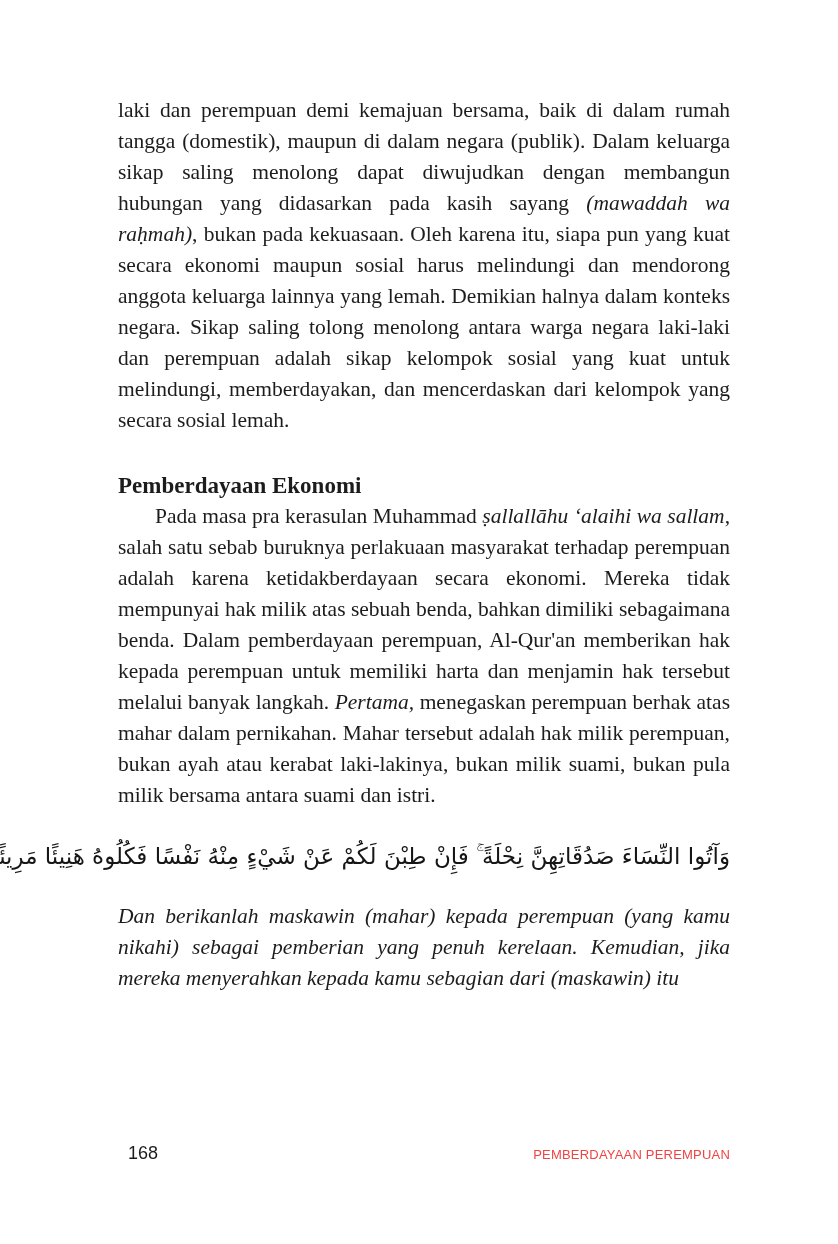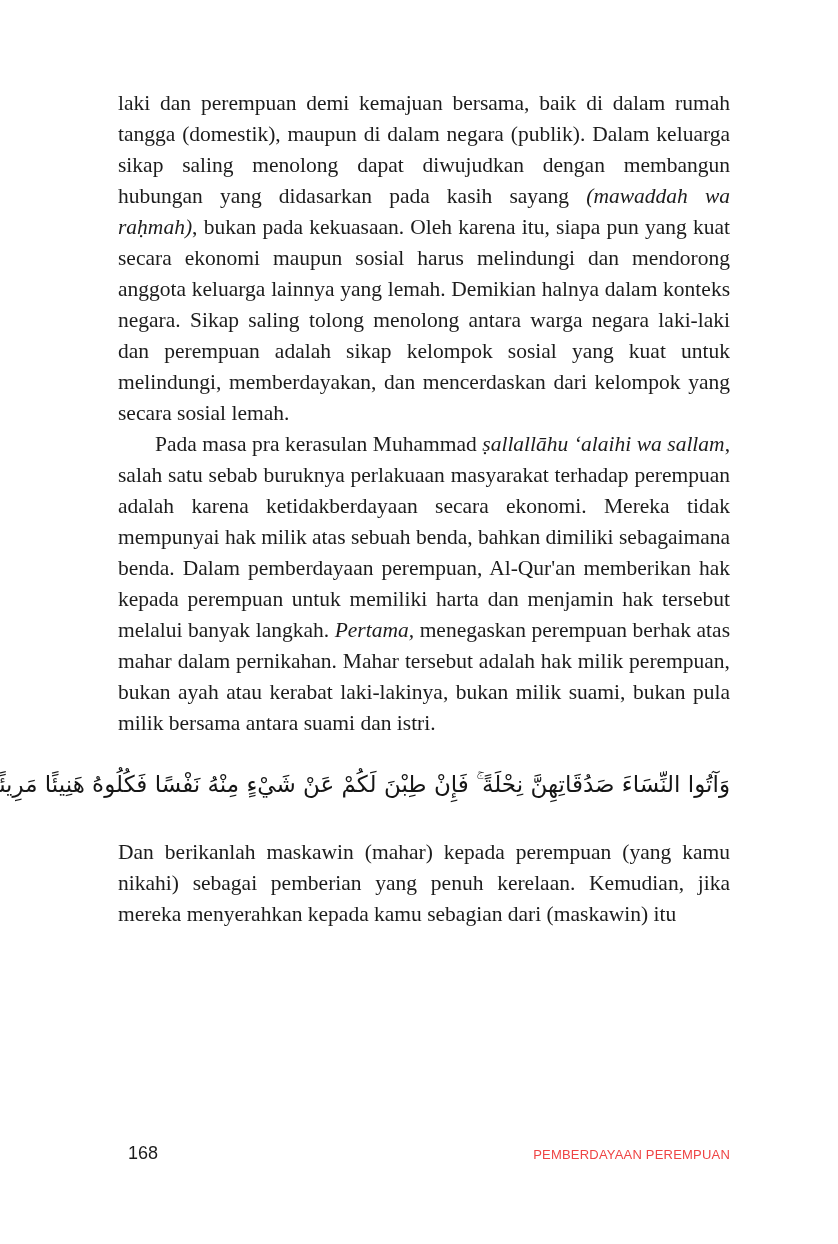--- a/index.html
+++ b/index.html
@@ -10,21 +10,21 @@
   .sheet {
     position: relative;
     width: 838px;
     height: 1244px;
     background: #ffffff;
     overflow: hidden;
   }
   .content {
     position: absolute;
     left: 118px;
-    top: 88px;
+    top: 95px;
     width: 612px;
     color: #1c1c1c;
     font-family: "Liberation Serif", serif;
   }
   .para {
     margin: 0;
     font-size: 21.5px;
     line-height: 31px;
     text-align: justify;
     text-justify: inter-word;
@@ -43,21 +43,22 @@
     margin-top: 14px;
     direction: rtl;
     text-align: center;
     font-family: "DejaVu Sans", sans-serif;
     font-size: 23px;
     line-height: 62px;
     white-space: nowrap;
     color: #161616;
   }
   .translation {
-    margin-top: 22px;
+    margin-top: 14px;
+    font-style: italic;
   }
   .footer-num {
     position: absolute;
     left: 128px;
     top: 1143px;
     font-family: "Liberation Sans", sans-serif;
     font-size: 18px;
     color: #1c1c1c;
   }
   .footer-title {
@@ -72,20 +73,21 @@
 </style>
 </head>
 <body>
 
 <div class="sheet">
 
   <div class="content">
 
     <p class="para"><span>laki dan perempuan demi kemajuan bersama, baik di dalam rumah tangga (domestik), maupun di dalam negara (publik). Dalam keluarga sikap saling menolong dapat diwujudkan dengan membangun hubungan yang didasarkan pada kasih sayang </span><span class="it">(mawaddah wa raḥmah)</span><span>, bukan pada kekuasaan. Oleh karena itu, siapa pun yang kuat secara ekonomi maupun sosial harus melindungi dan mendorong anggota keluarga lainnya yang lemah. Demikian halnya dalam konteks negara. Sikap saling tolong menolong antara warga negara laki-laki dan perempuan adalah sikap kelompok sosial yang kuat untuk melindungi, memberdayakan, dan mencerdaskan dari kelompok yang secara sosial lemah.</span></p>
 
+    <h2 class="heading">Pemberdayaan Ekonomi</h2>
 
     <p class="para indent"><span>Pada masa pra kerasulan Muhammad </span><span class="it">ṣallallāhu ‘alaihi wa sallam</span><span>, salah satu sebab buruknya perlakuaan masyarakat terhadap perempuan adalah karena ketidakberdayaan secara ekonomi. Mereka tidak mempunyai hak milik atas sebuah benda, bahkan dimiliki sebagaimana benda. Dalam pemberdayaan perempuan, Al-Qur'an memberikan hak kepada perempuan untuk memiliki harta dan menjamin hak tersebut melalui banyak langkah. </span><span class="it">Pertama,</span><span> menegaskan perempuan berhak atas mahar dalam pernikahan. Mahar tersebut adalah hak milik perempuan, bukan ayah atau kerabat laki-lakinya, bukan milik suami, bukan pula milik bersama antara suami dan istri.</span></p>
 
     <div class="arabic">وَآتُوا النِّسَاءَ صَدُقَاتِهِنَّ نِحْلَةً ۚ فَإِنْ طِبْنَ لَكُمْ عَنْ شَيْءٍ مِنْهُ نَفْسًا فَكُلُوهُ هَنِيئًا مَرِيئًا</div>
 
     <p class="para translation">Dan berikanlah maskawin (mahar) kepada perempuan (yang kamu nikahi) sebagai pemberian yang penuh kerelaan. Kemudian, jika mereka menyerahkan kepada kamu sebagian dari (maskawin) itu</p>
 
   </div>
 
   <div class="footer-num">168</div>

